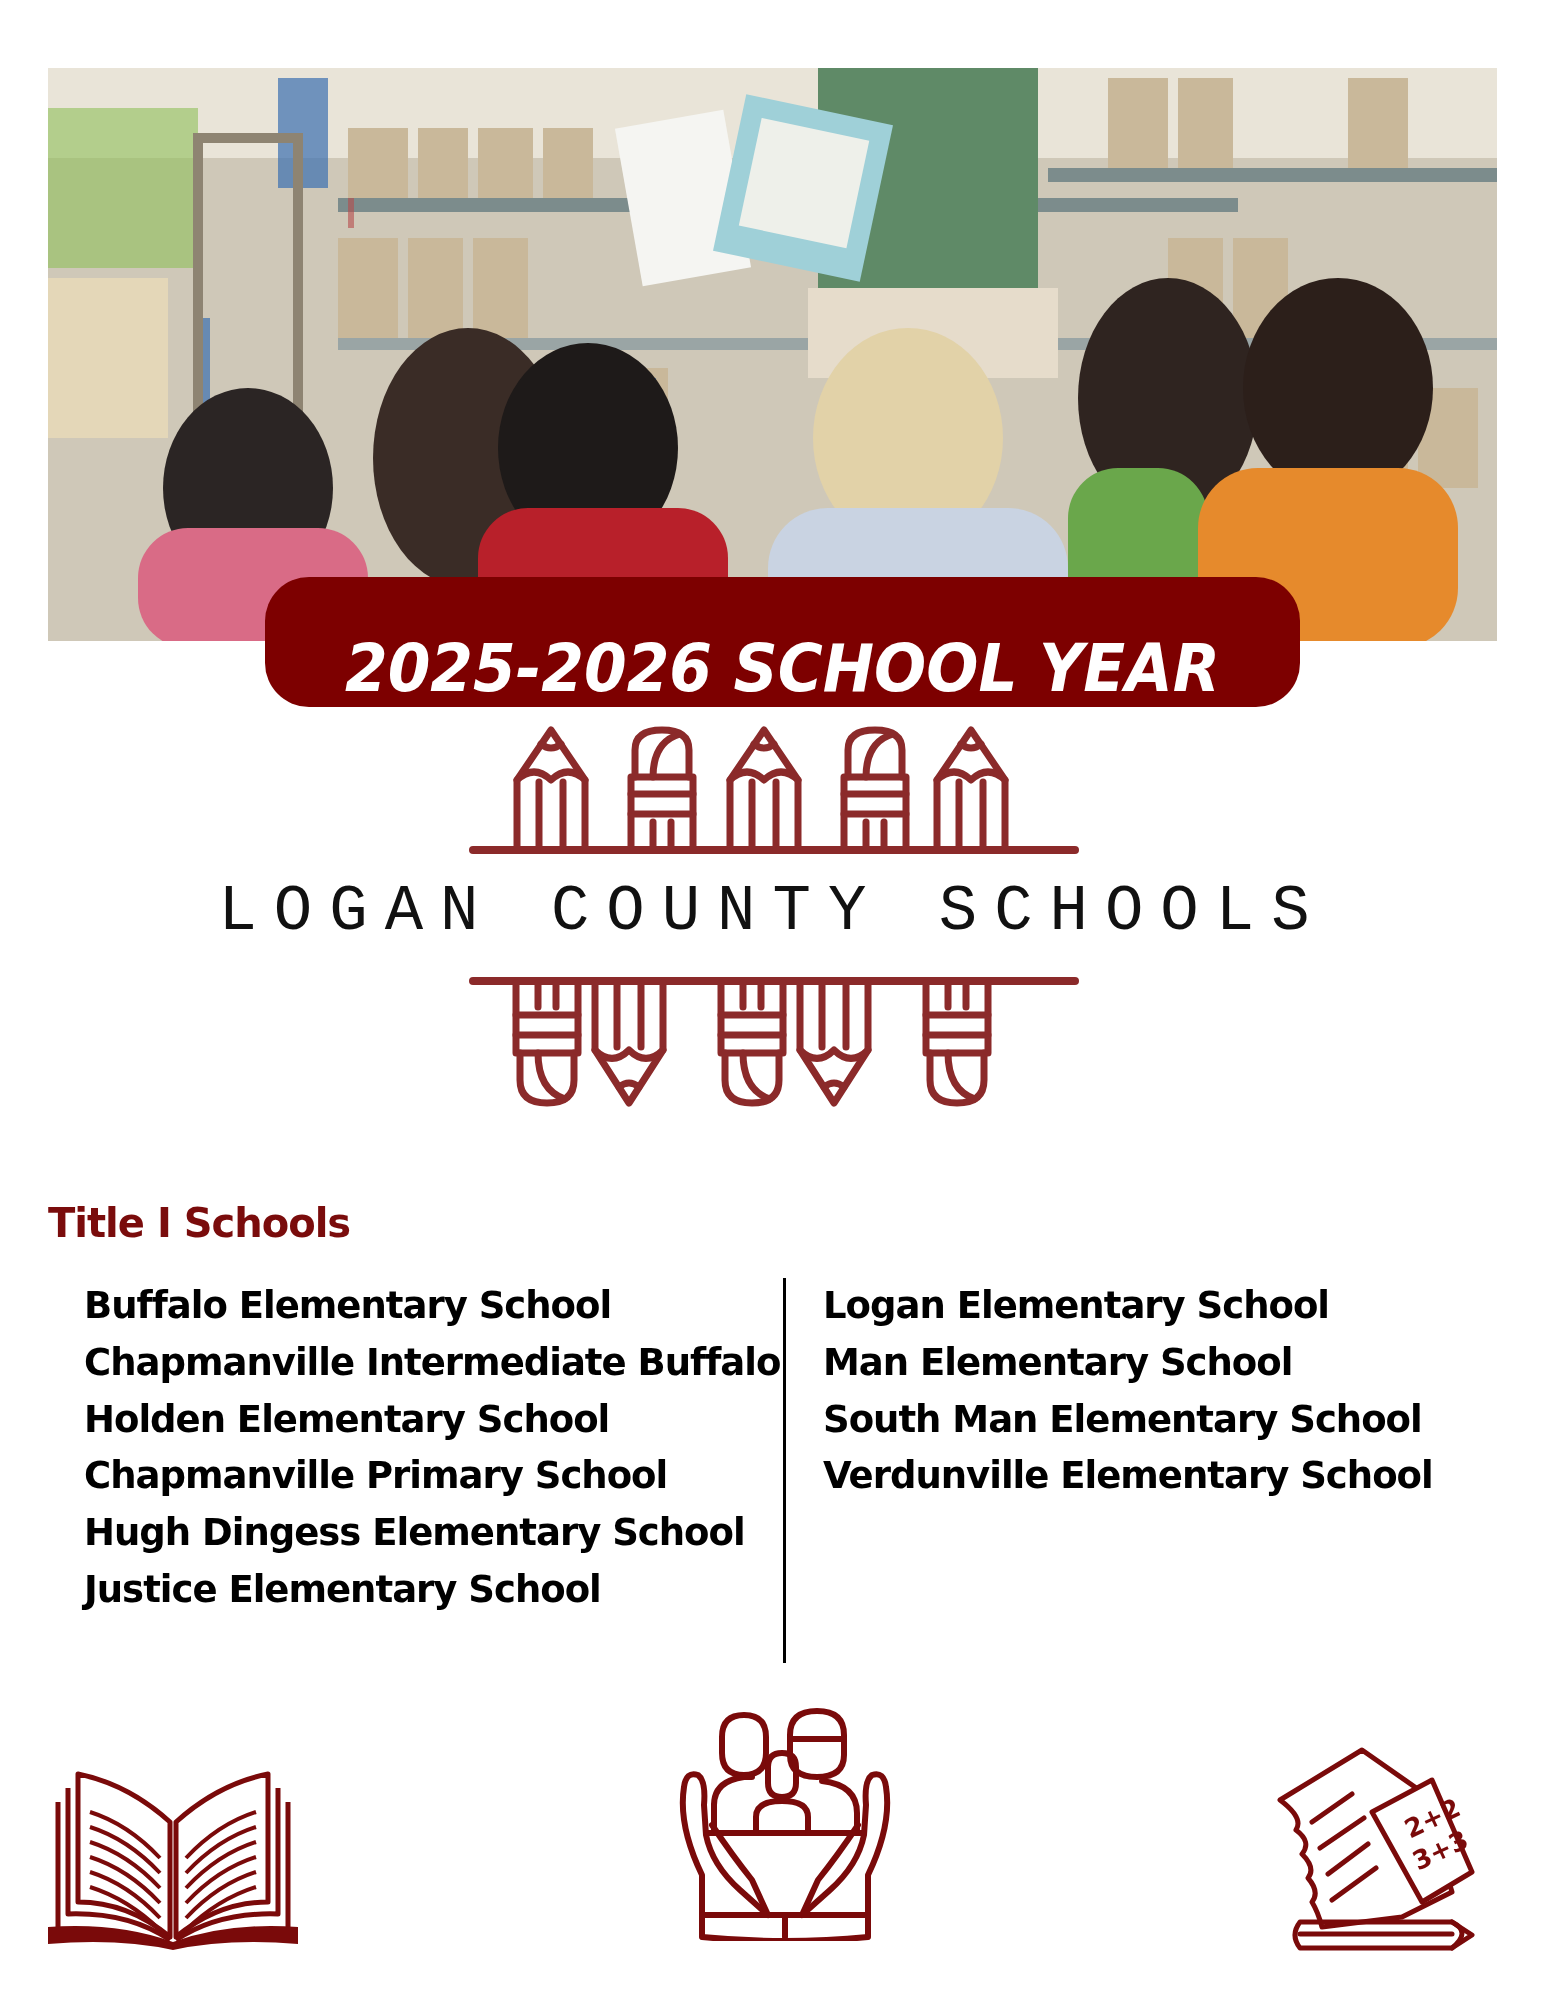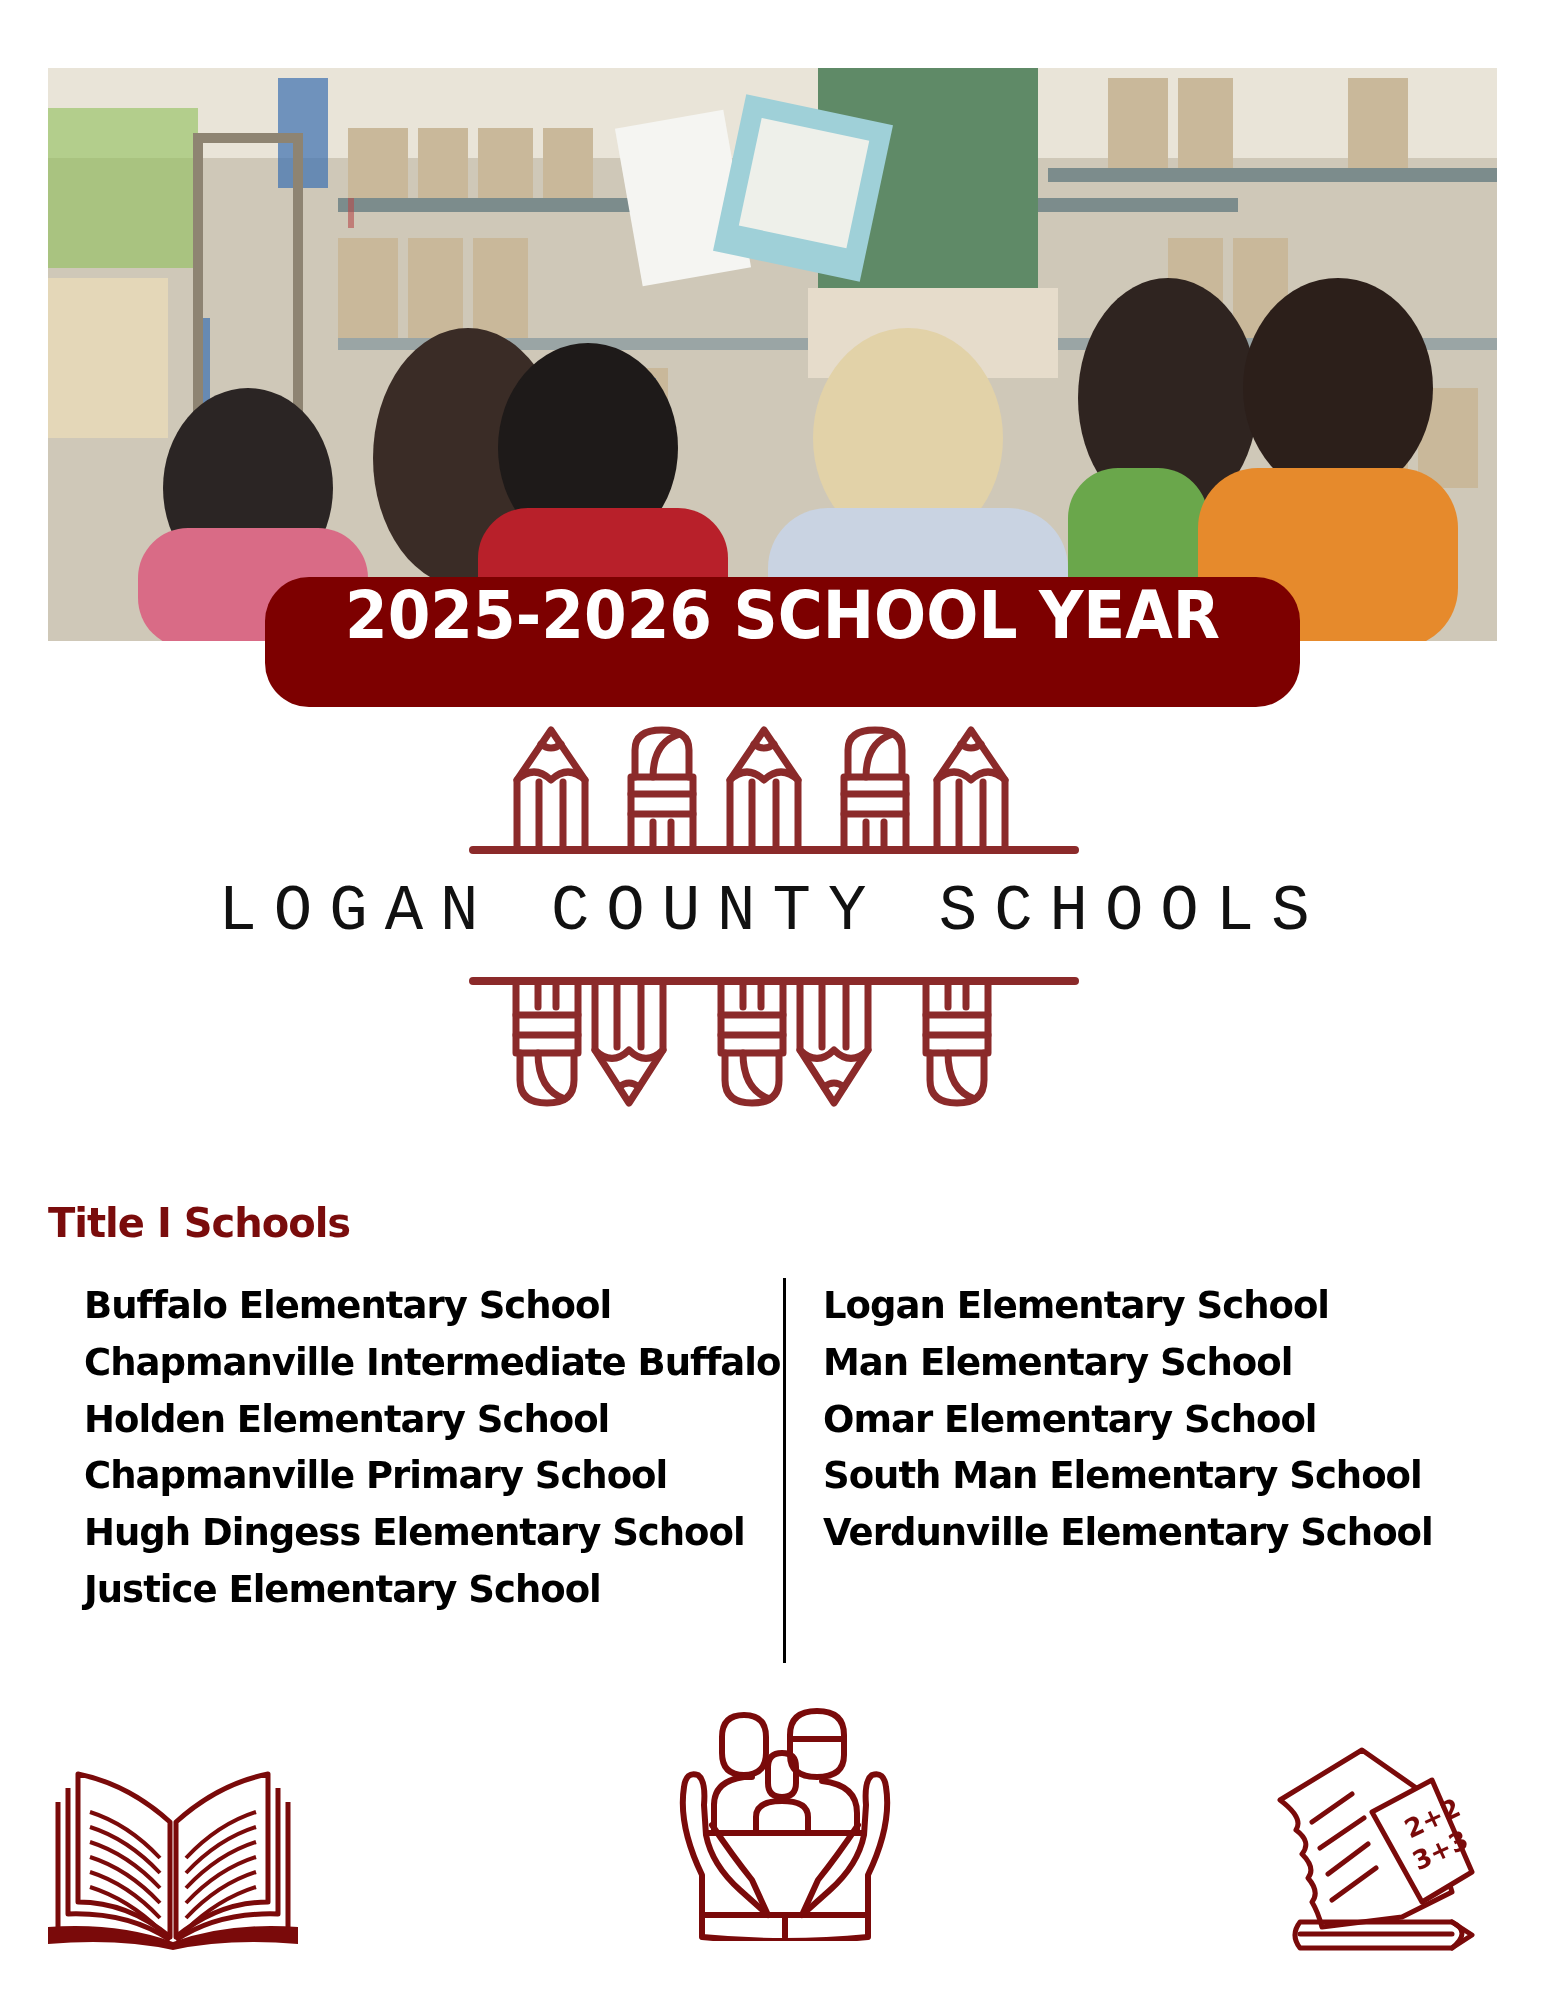--- a/index.html
+++ b/index.html
@@ -5,21 +5,21 @@
   html, body { margin:0; padding:0; background:#ffffff; }
   body { width:1545px; height:2000px; position:relative; overflow:hidden; font-family:"DejaVu Sans", sans-serif; }
   .abs { position:absolute; }
 
   
   #hero { left:48px; top:68px; width:1449px; height:573px; overflow:hidden; background:#d9d4c6; }
   #hero svg { display:block; width:100%; height:100%; }
 
   
   #banner { left:265px; top:577px; width:1035px; height:130px; background:#7d0000; border-radius:44px;
-            display:flex; align-items:flex-start; justify-content:center; }
+            display:flex; align-items:flex-end; justify-content:center;font-style:italic; }
   #banner span { color:#ffffff; font-family:"DejaVu Sans", sans-serif; font-weight:bold; font-size:66px; letter-spacing:0px; transform:scaleX(0.93); white-space:nowrap; }
 
   
   #logo-top { left:455px; top:722px; width:640px; height:135px; }
   #logo-bottom { left:455px; top:975px; width:640px; height:140px; }
   #logo-text { left:200px; top:872px; width:1145px; height:80px; text-align:center;
                font-family:"Liberation Mono", monospace; font-size:64px; letter-spacing:17px; color:#111111; line-height:80px; white-space:nowrap; }
 
   
   #section-title { left:48px; top:1188px; font-family:"DejaVu Sans", sans-serif; font-weight:bold; font-size:40px; color:#7a0c0c; line-height:70px; letter-spacing:-1px; }
@@ -203,21 +203,20 @@
   <div class="school">Chapmanville Primary School</div>
   <div class="school">Hugh Dingess Elementary School</div>
   <div class="school">Justice Elementary School</div>
 </div>
 
 <div id="divider" class="abs"></div>
 
 <div id="col-right" class="abs col">
   <div class="school">Logan Elementary School</div>
   <div class="school">Man Elementary School</div>
-  <div class="school">Omar Elementary School</div>
   <div class="school">South Man Elementary School</div>
   <div class="school">Verdunville Elementary School</div>
 </div>
 
 <svg id="icon-book" class="abs" viewBox="0 0 250 188">
   <g fill="none" stroke="#7a0a0a" stroke-width="5" stroke-linejoin="round">
     <path d="M30 12 Q80 22 122 60 L122 175 Q80 140 30 140 Z"></path>
     <path d="M220 12 Q170 22 128 60 L128 175 Q170 140 220 140 Z"></path>
     <path d="M20 26 L20 152 Q80 150 122 178"></path>
       <path d="M230 26 L230 152 Q170 150 128 178"></path>

